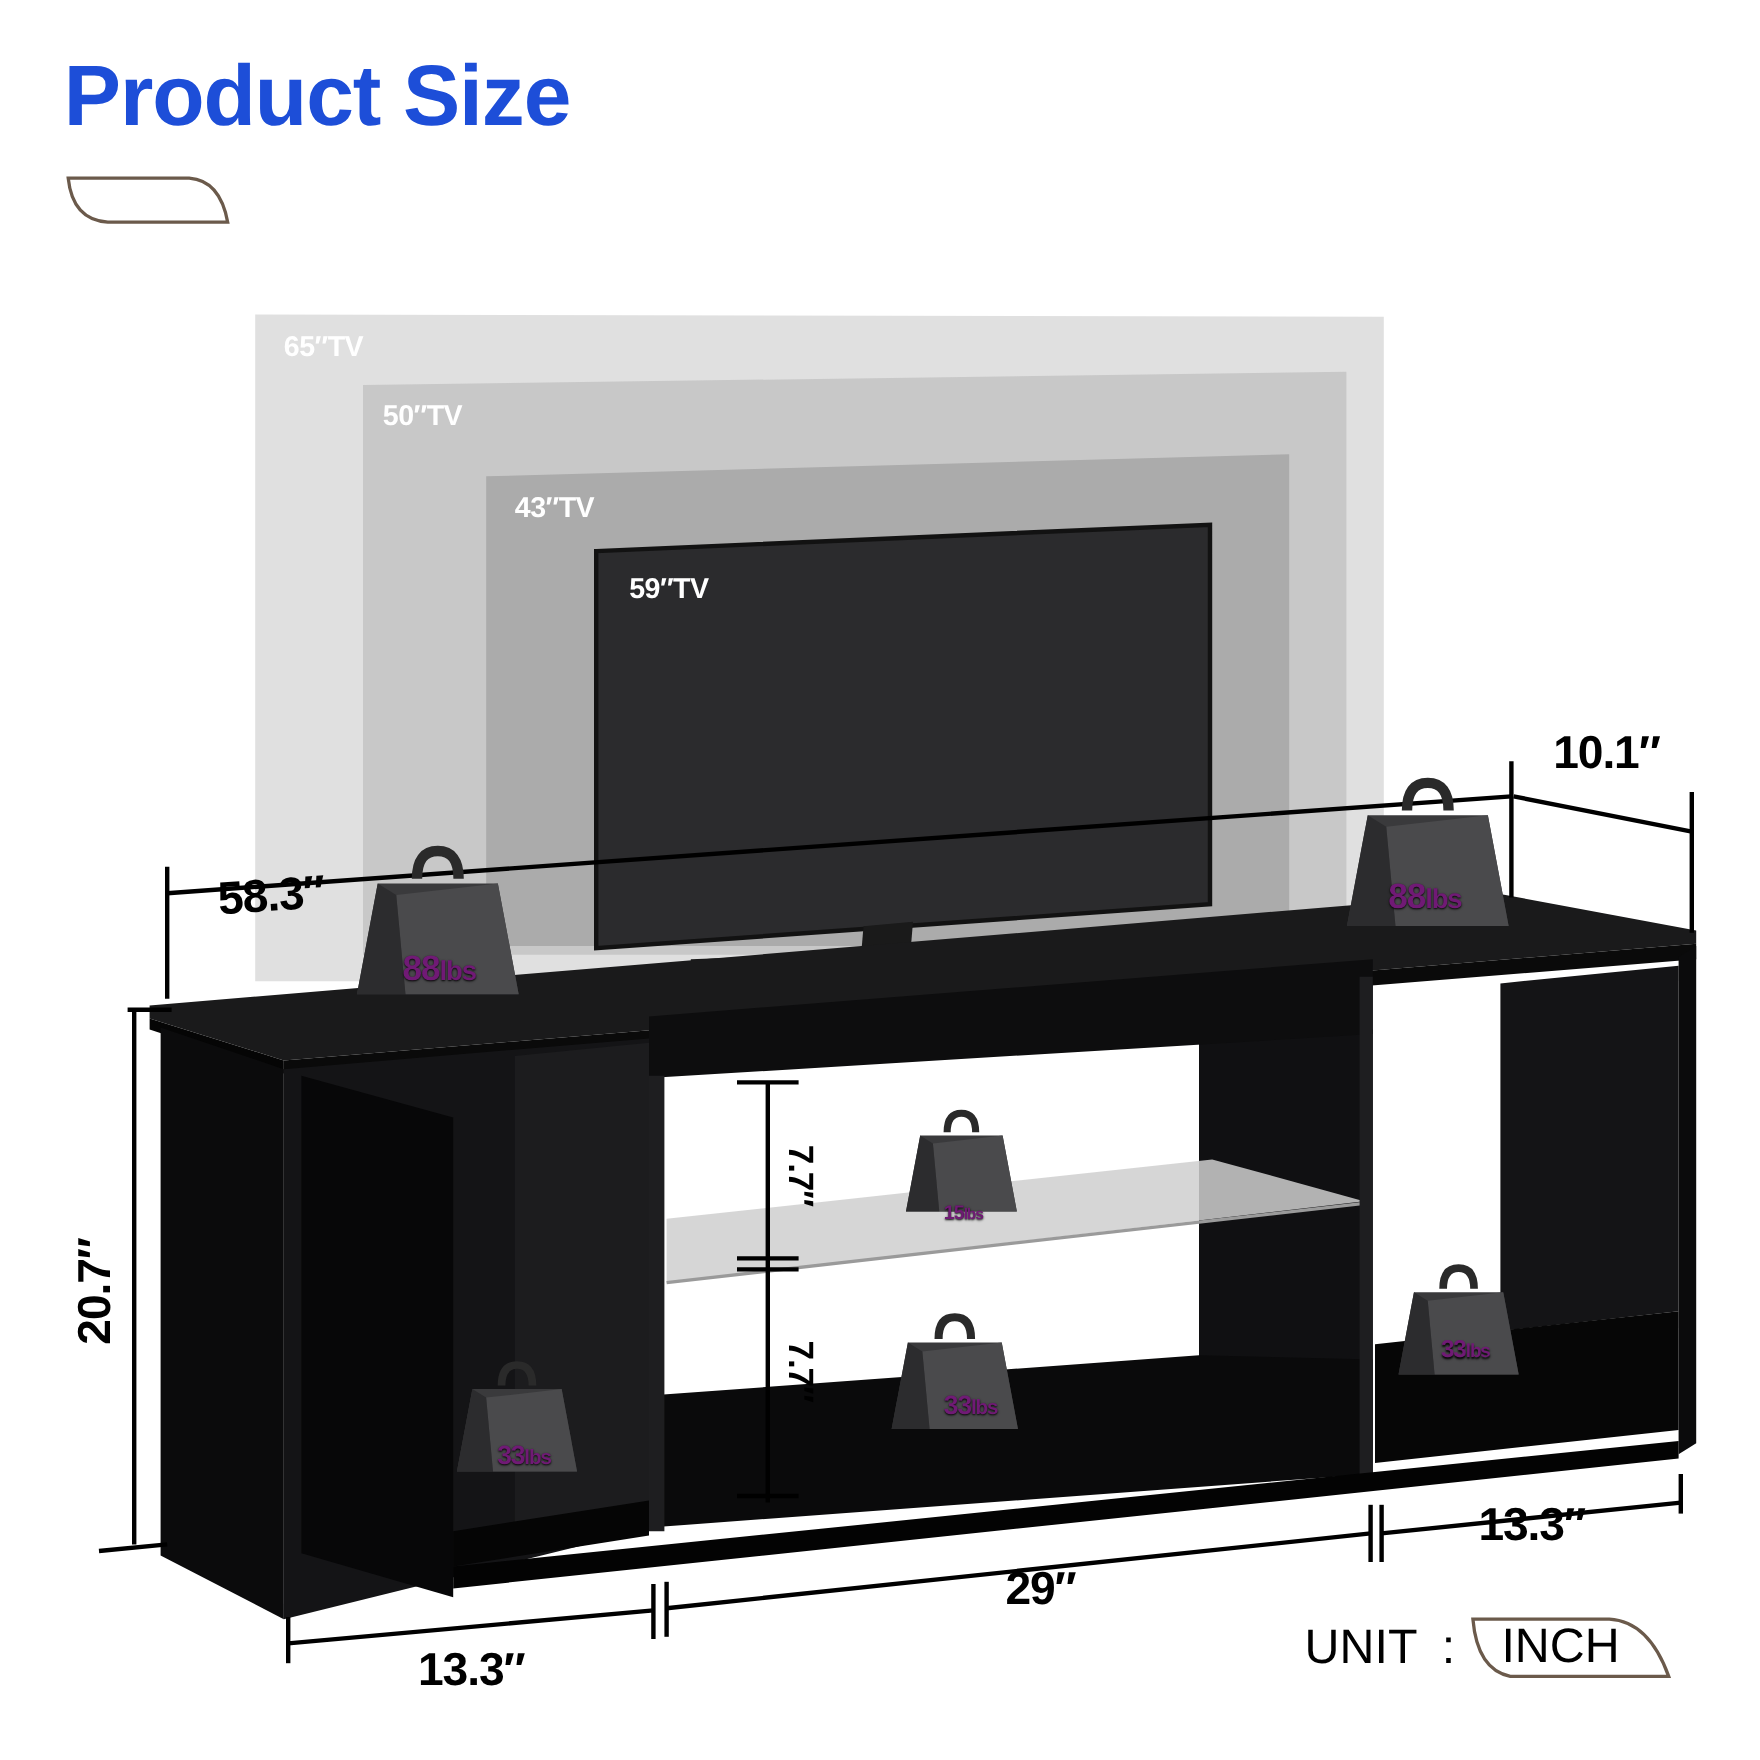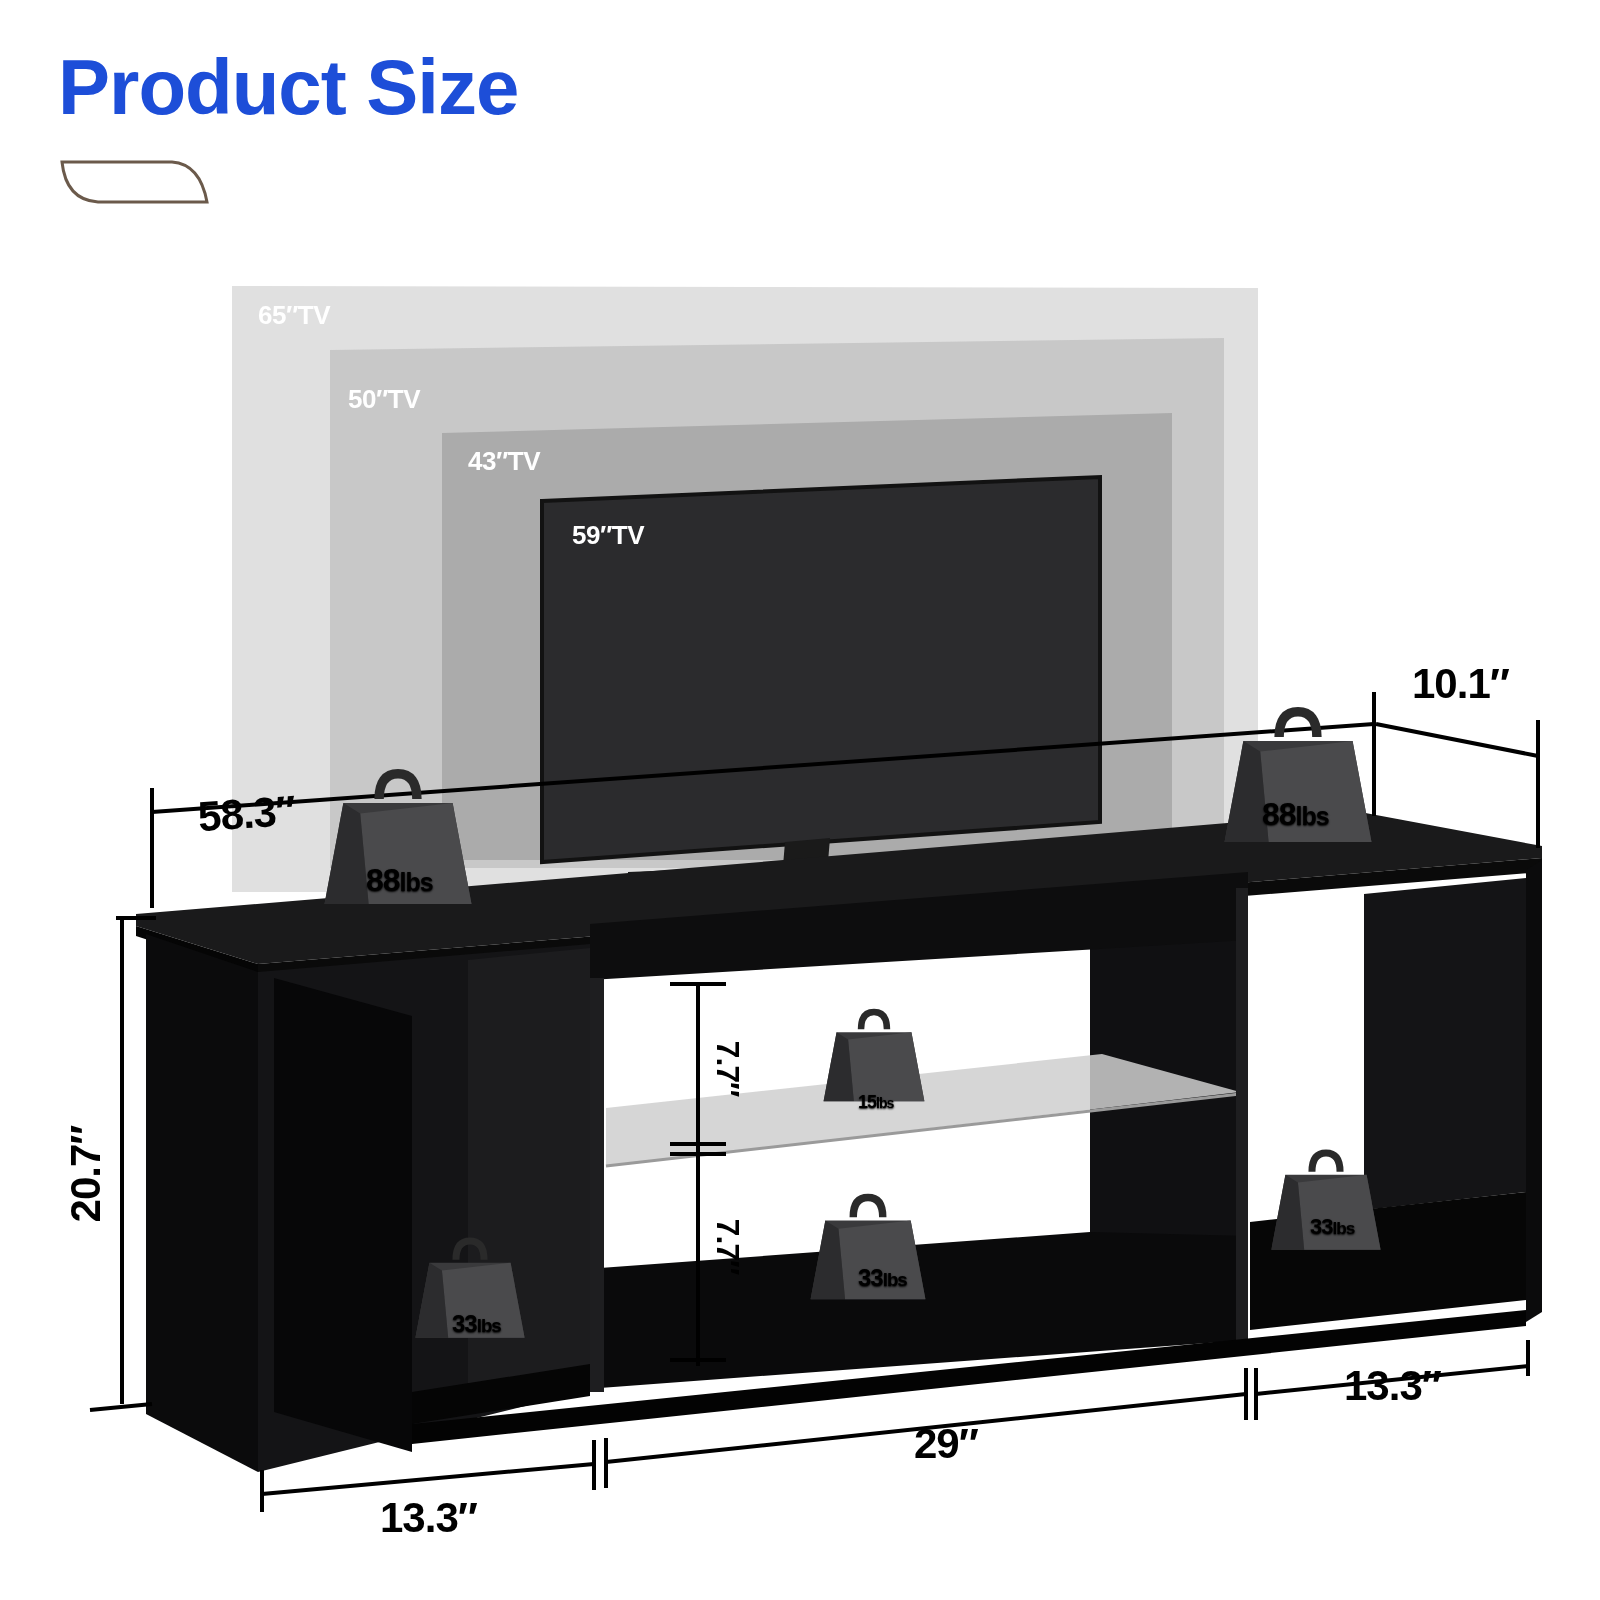--- a/index.html
+++ b/index.html
@@ -6,21 +6,21 @@
     body { width: 1600px; height: 1600px; position: relative; overflow: hidden;
            font-family: "Liberation Sans", "DejaVu Sans", sans-serif; }
     .title { position: absolute; left: 58px; top: 48px; font-size: 78px; font-weight: 700;
              color: #1d4ed8; letter-spacing: -1px; margin: 0; line-height: 1; }
     .title-accent { position: absolute; left: 60px; top: 160px; }
     .stage { position: absolute; left: 0; top: 0; width: 1600px; height: 1600px; }
     .tv-label { position: absolute; color: #ffffff; font-size: 26px; font-weight: 600; letter-spacing: -0.5px; }
     .dim { position: absolute; color: #000; font-size: 42px; font-weight: 700; letter-spacing: -1px; white-space: nowrap; }
     .dim-v { transform: rotate(-90deg); transform-origin: center center; }
     .dim-v-cw { transform: rotate(90deg); transform-origin: center center; font-size: 32px; }
-    .weight-label { position: absolute; color: #000000; font-weight: 700; white-space: nowrap;
+    .weight-label { position: absolute; color: #701a75; font-weight: 700; white-space: nowrap;
                     text-shadow: 0 1px 2px #000; letter-spacing: -1px; }
     .weight-label .unit { font-size: 0.78em; }
     .unit-box { position: absolute; left: 1186px; top: 1468px; display: flex; align-items: center; }
     .unit-key { font-size: 44px; font-weight: 500; color: #000; }
     .unit-colon { font-size: 44px; font-weight: 500; color: #000; margin: 0 10px 0 22px; }
     .unit-val-wrap { position: relative; width: 190px; height: 60px; }
     .unit-val-wrap svg { position: absolute; left: 0; top: 0; }
     .unit-val { position: absolute; left: 32px; top: 4px; font-size: 44px; font-weight: 500; color: #000; }
   </style>
 </head>
@@ -114,21 +114,21 @@
     </defs>
     <use href="#weight" transform="translate(398,864) scale(1.05)"></use>
     <use href="#weight" transform="translate(1298,802) scale(1.05)"></use>
     <use href="#weight" transform="translate(874,1074) scale(0.72)"></use>
     <use href="#weight" transform="translate(470,1308) scale(0.78)"></use>
     <use href="#weight" transform="translate(868,1268) scale(0.82)"></use>
     <use href="#weight" transform="translate(1326,1220) scale(0.78)"></use>
   </svg>
 
   <div class="tv-label" style="left:258px;top:300px;">65″TV</div>
-  <div class="tv-label" style="left:348px;top:384px;">50″TV</div>
+  <div class="tv-label" style="left:348px;top:362px;">50″TV</div>
   <div class="tv-label" style="left:468px;top:446px;">43″TV</div>
   <div class="tv-label" style="left:572px;top:520px;">59″TV</div>
 
   <div class="dim" style="left:198px;top:790px;transform:rotate(-4deg);">58.3″</div>
   <div class="dim" style="left:1412px;top:660px;">10.1″</div>
   <div class="dim dim-v" style="left:38px;top:1150px;">20.7″</div>
   <div class="dim dim-v-cw" style="left:700px;top:1050px;">7.7″</div>
   <div class="dim dim-v-cw" style="left:700px;top:1228px;">7.7″</div>
   <div class="dim" style="left:380px;top:1494px;">13.3″</div>
   <div class="dim" style="left:914px;top:1420px;">29″</div>
@@ -146,13 +146,23 @@
   <div class="weight-label" style="left:452px;top:1310px;font-size:24px;">
     <span>33</span><span class="unit">lbs</span>
   </div>
   <div class="weight-label" style="left:858px;top:1264px;font-size:24px;">
     <span>33</span><span class="unit">lbs</span>
   </div>
   <div class="weight-label" style="left:1310px;top:1214px;font-size:22px;">
     <span>33</span><span class="unit">lbs</span>
   </div>
 
+  <div class="unit-box">
+    <span class="unit-key">UNIT</span>
+    <span class="unit-colon">:</span>
+    <div class="unit-val-wrap">
+      <svg width="190" height="60" viewBox="0 0 190 60">
+        <path d="M6 4 H130 Q166 6 184 56 H40 Q10 50 6 4 Z" fill="none" stroke="#6b5a4b" stroke-width="3"></path>
+      </svg>
+      <span class="unit-val">INCH</span>
+    </div>
+  </div>
 </div>
 
 </body></html>

